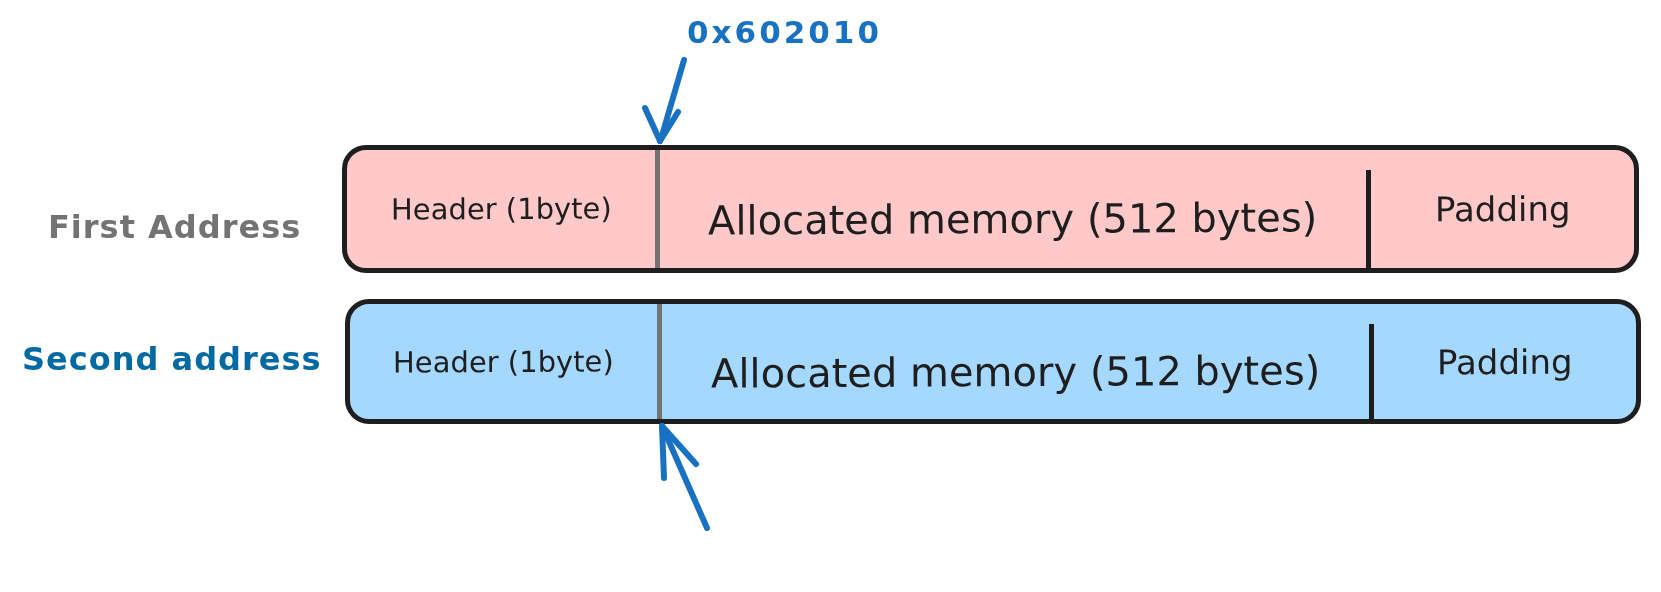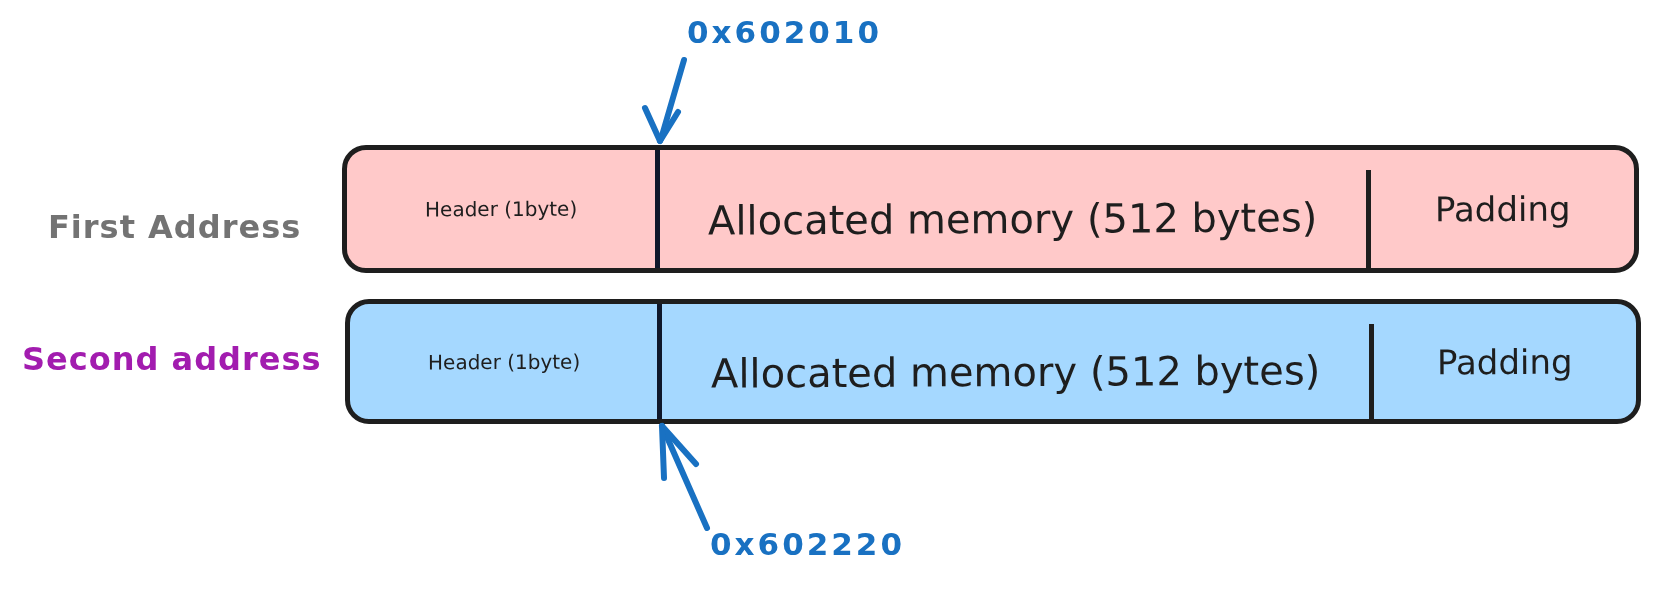--- a/index.html
+++ b/index.html
@@ -34,21 +34,21 @@
   .annotation.top { left: 687px; top: 14px; }
   .annotation.bottom { left: 710px; top: 526px; }
   .row-label {
     position: absolute;
     font-size: 32px;
     font-weight: 600;
     letter-spacing: 1px;
     white-space: nowrap;
   }
   .row-label.first { left: 48px; top: 208px; color: #737373; }
-  .row-label.second { left: 22px; top: 340px; color: #a21caf; }
+  .row-label.second { left: 22px; top: 340px; color: #0369a1; }
   .mem-box {
     position: absolute;
     display: flex;
     border: 5px solid #1e1e1e;
     border-radius: 24px;
     box-sizing: border-box;
   }
   .mem-box.first {
     left: 342px; top: 145px;
     width: 1297px; height: 128px;
@@ -61,21 +61,21 @@
   }
   .segment {
     display: flex;
     align-items: center;
     justify-content: center;
     color: #1e1e1e;
     box-sizing: border-box;
     overflow: hidden;
     white-space: nowrap;
   }
-  .segment.header   { flex: 0 0 24.3%; border-right: 5px solid #0f172a; font-size: 20px; }
+  .segment.header   { flex: 0 0 24.3%; border-right: 5px solid #737373; font-size: 29px; }
   .segment.alloc    { flex: 0 0 55.3%; border-right: 5px solid #1e1e1e; font-size: 40px; margin-top: 20px; }
   .segment.padding  { flex: 1 1 auto; font-size: 34px; }
   .segment span { transform: rotate(-0.3deg); }
 </style>
 </head>
 <body>
 
 <div class="canvas">
 
   <div class="annotation top">0x602010</div>
@@ -101,21 +101,20 @@
       <span>Header (1byte)</span>
     </div>
     <div class="segment alloc">
       <span>Allocated memory (512 bytes)</span>
     </div>
     <div class="segment padding">
       <span>Padding</span>
     </div>
   </div>
 
-  <div class="annotation bottom">0x602220</div>
 
   <svg class="overlay" viewBox="0 0 1661 592" xmlns="http://www.w3.org/2000/svg">
 
     <g stroke="#1971c2" stroke-width="6" stroke-linecap="round" fill="none">
       <path d="M 684 60 L 661 139"></path>
       <path d="M 645 108 L 660 141"></path>
       <path d="M 678 112 L 660 141"></path>
     </g>
 
     <g stroke="#1971c2" stroke-width="6" stroke-linecap="round" fill="none">

